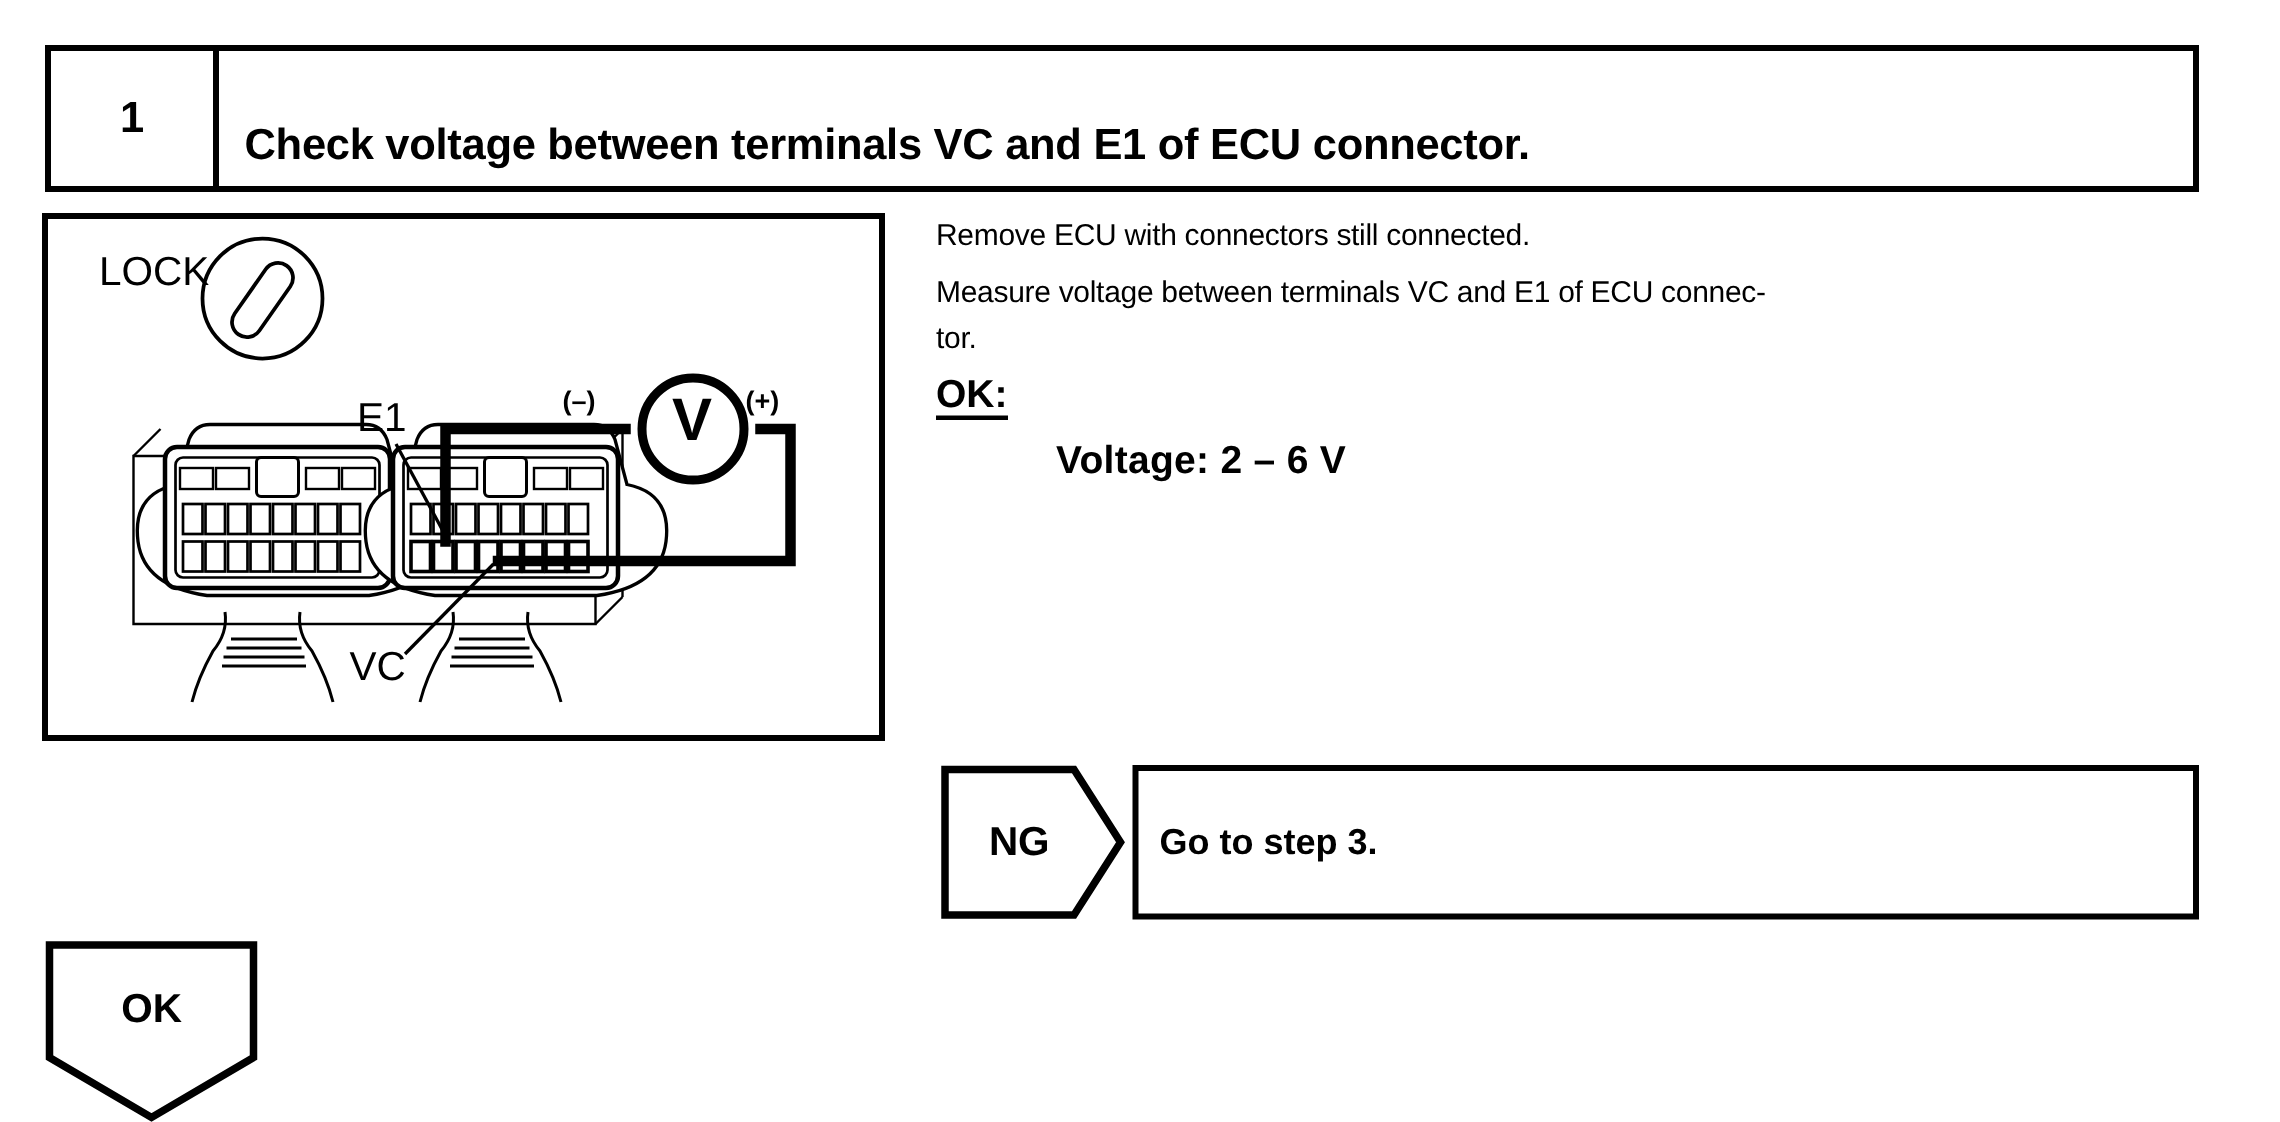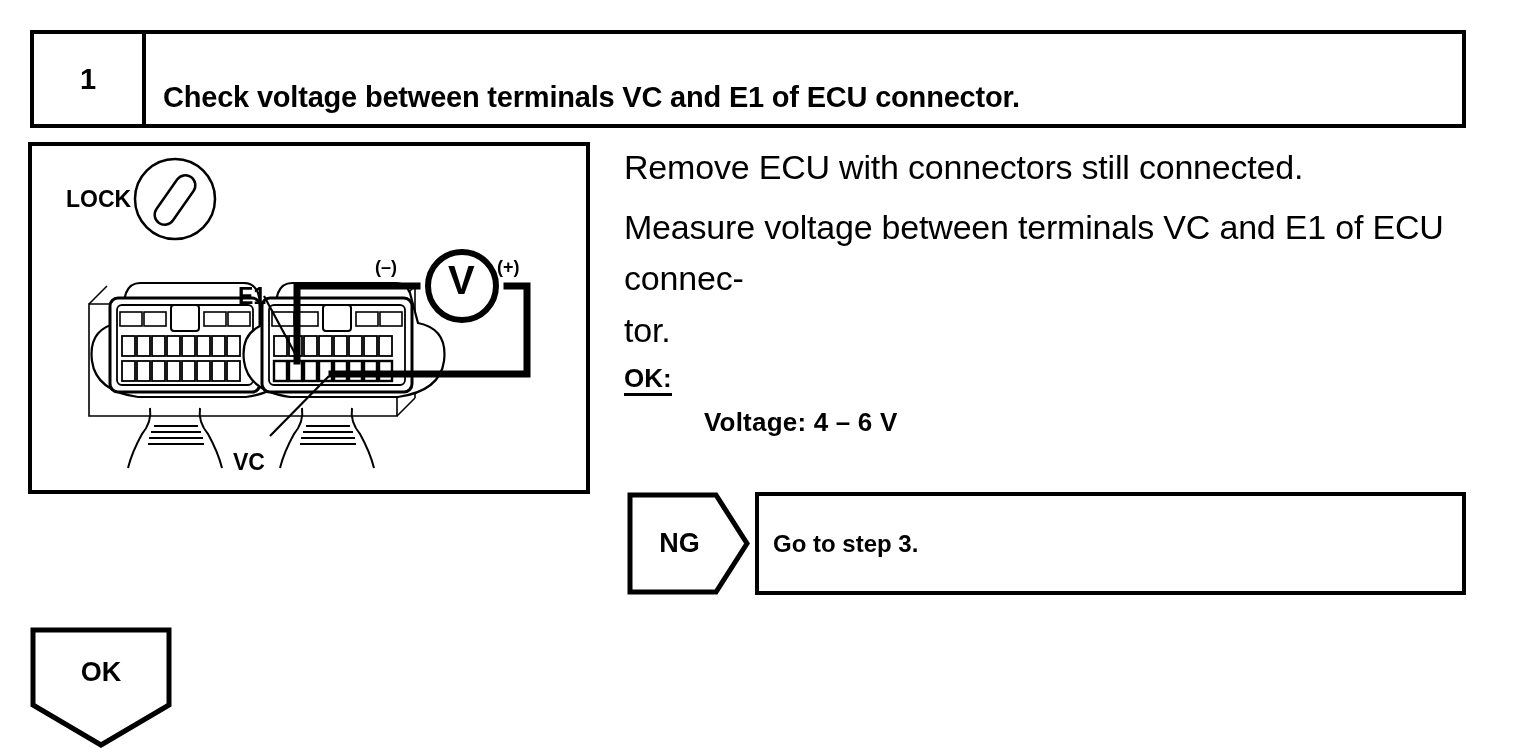--- a/index.html
+++ b/index.html
@@ -76,39 +76,39 @@
     line-height: 1.0;
     margin-bottom: 1px;
     white-space: nowrap;
   }
   .heading-line > span {
     border-bottom: 3px solid #000;
     padding-bottom: 2px;
     display: inline-block;
   }
   .body-line {
-    font-size: 34px;
+    font-size: 20px;
     font-weight: normal;
     line-height: 1.52;
     letter-spacing: -0.2px;
   }
   .spacer-6 { height: 8px; }
   .ok-value-line {
     font-size: 26px;
     font-weight: bold;
     padding-left: 80px;
     padding-top: 10px;
     letter-spacing: 0.2px;
   }
 
   
   .ng-row {
     position: absolute;
     left: 627px;
-    top: 492px;
+    top: 510px;
     width: 839px;
     height: 88px;
   }
   .ng-tag {
     position: absolute;
     left: 0;
     top: 0;
     width: 123px;
     height: 103px;
   }
@@ -158,24 +158,23 @@
     display: flex;
     align-items: center;
     justify-content: center;
     font-size: 27px;
     font-weight: bold;
   }
 
   
   .illus-label {
     position: absolute;
-    font-size: 23px;
-    font-weight: bold;
+    font-size: 27px;
+    font-weight: normal;
     white-space: nowrap;
-    margin-top: 20px;
   }
   .illus-label-sm {
     position: absolute;
     font-size: 18px;
     font-weight: bold;
     white-space: nowrap;
   }
   .illus-meter-letter {
     position: absolute;
     font-size: 40px;
@@ -330,21 +329,21 @@
   <div class="spacer-6"></div>
 
   <div class="body-line">Measure voltage between terminals VC and E1 of ECU connec-</div>
   <div class="body-line">tor.</div>
 
   <div class="spacer-6"></div>
 
   <div class="heading-line">
     <span>OK:</span>
   </div>
-  <div class="ok-value-line">Voltage: 4 – 6 V</div>
+  <div class="ok-value-line">Voltage: 2 – 6 V</div>
 </div>
 
 <div class="ng-row">
   <div class="ng-tag">
     <svg width="123" height="103" viewBox="0 0 123 103">
       <polygon points="3,3 89,3 120,51.5 89,100 3,100" fill="#fff" stroke="#000" stroke-width="5"></polygon>
     </svg>
     <div class="ng-tag-label">NG</div>
   </div>
   <div class="ng-result-box">

